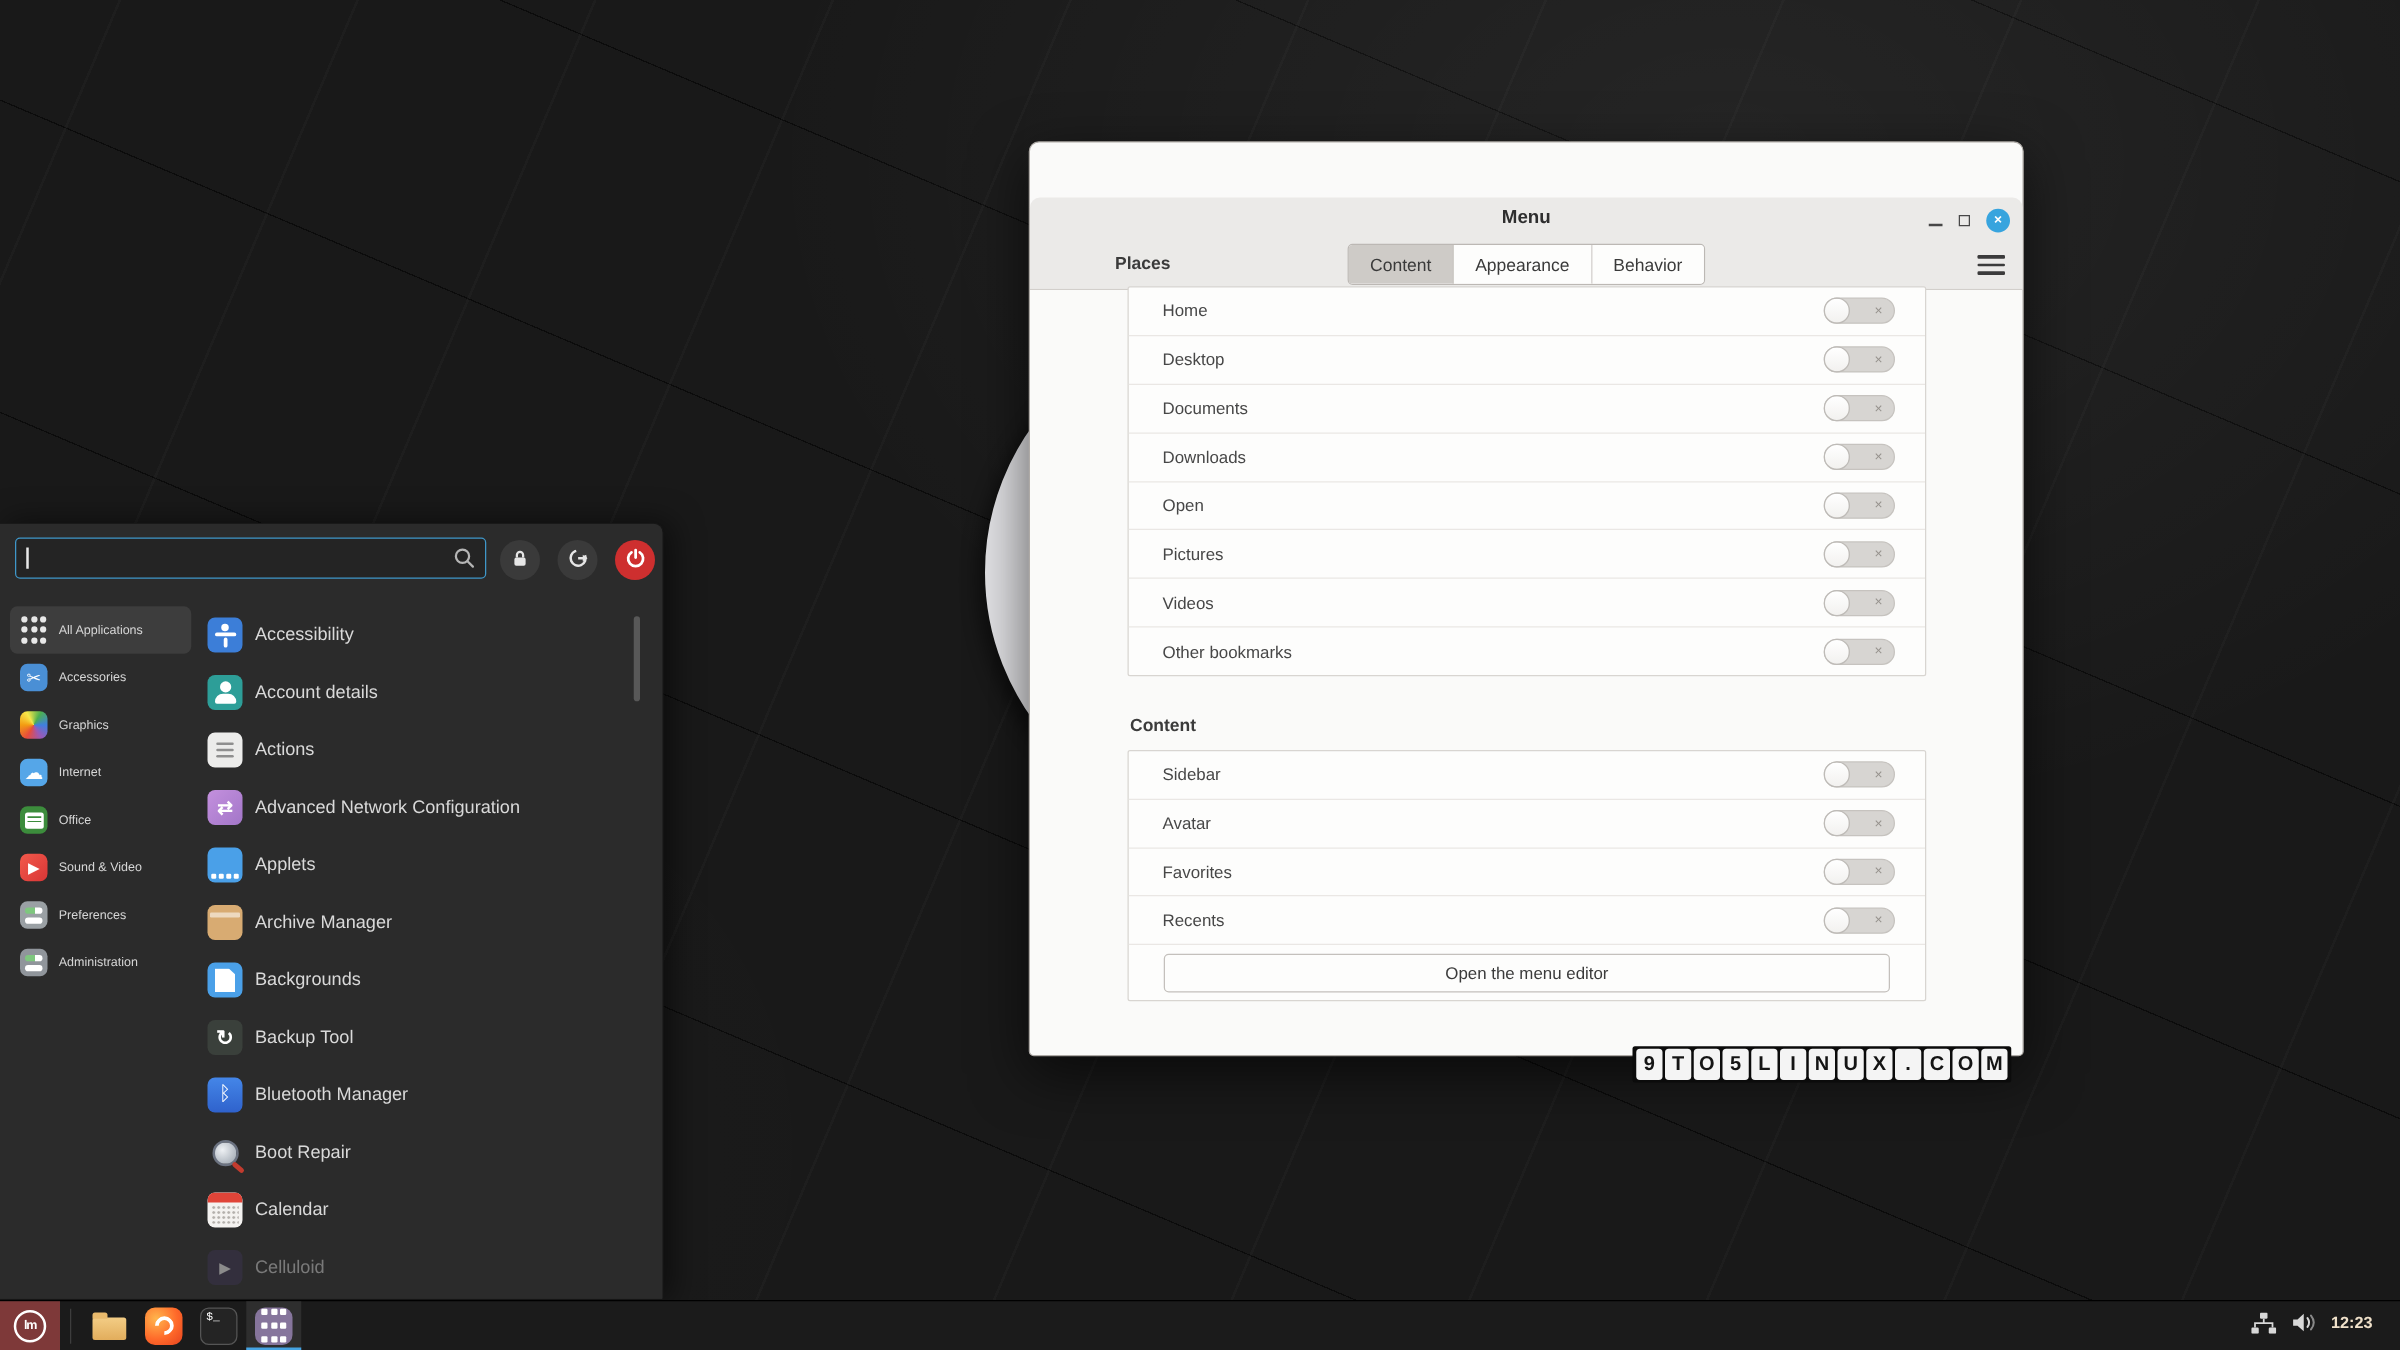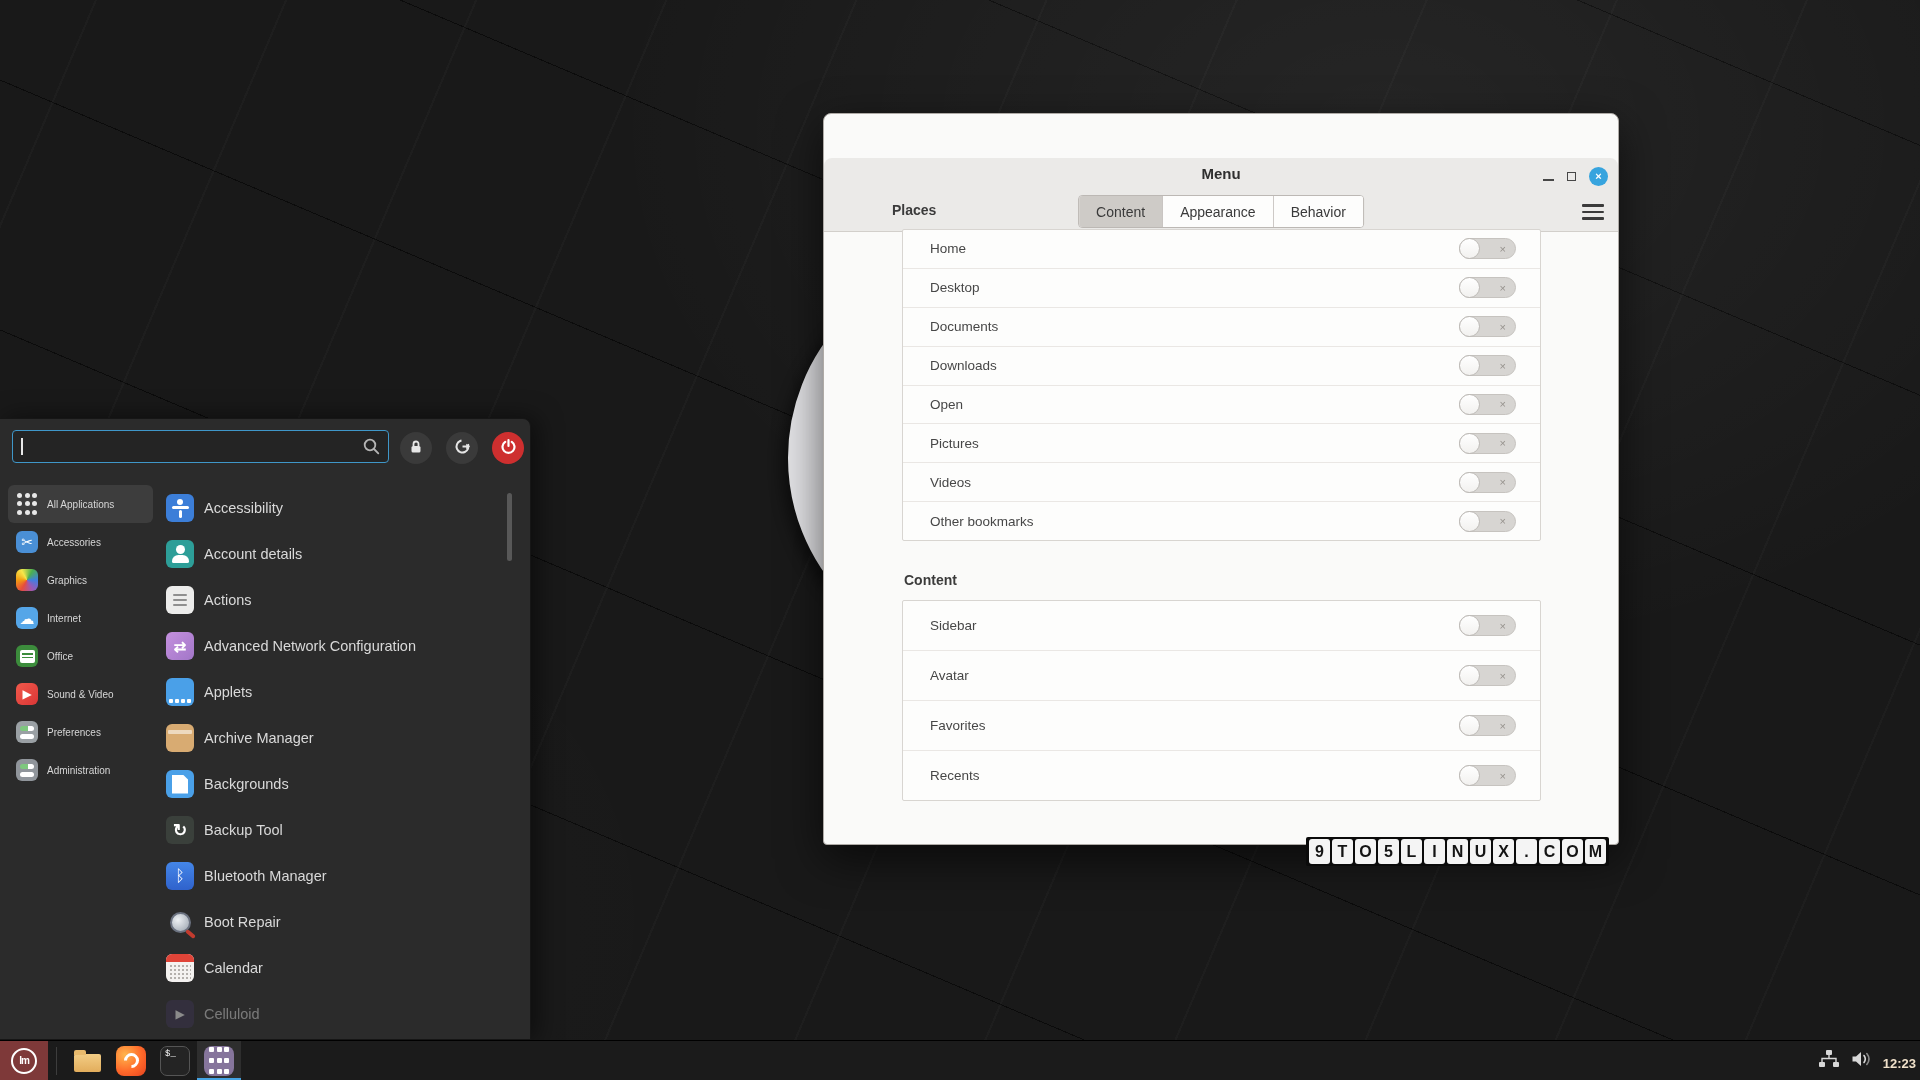--- a/index.html
+++ b/index.html
@@ -141,21 +141,21 @@
     border-top:1px solid #000;z-index:8;display:flex;align-items:center;}
   .mint-btn{width:48px;height:40px;background:#7e3939;display:flex;align-items:center;justify-content:center;flex:none;}
   .mint-emblem{width:26px;height:26px;border-radius:50%;border:2px solid #fff;display:flex;
     align-items:center;justify-content:center;}
   .mint-emblem span{color:#fff;font-size:10px;font-weight:bold;letter-spacing:-1px;}
   .tb-sep{width:1px;height:28px;background:#3d3d3d;margin:0 8px;flex:none;}
   .launchers{display:flex;align-items:center;height:40px;}
   .tb-cell{position:relative;width:44px;height:40px;display:flex;align-items:center;justify-content:center;flex:none;}
   .tb-cell.active{background:#2e2e2e;}
   .tb-cell.active::after{content:'';position:absolute;left:0;right:0;bottom:0;height:3px;background:#45a3e2;}
-  .tray{margin-left:auto;display:flex;align-items:flex-end;gap:12px;padding-right:4px;}
+  .tray{margin-left:auto;display:flex;align-items:flex-start;gap:12px;padding-right:22px;}
   .clock{font-size:13px;font-weight:bold;color:#f0e1ca;}
 </style>
 </head>
 <body>
 
 <div id="screen">
 
   <div class="mint-ring"></div>
 
 
@@ -262,20 +262,23 @@
             <i class="xg">×</i>
           </span>
         </div>
         <div class="setrow">
           <span class="rowlbl">Recents</span>
           <span class="toggle off">
             <i class="knob"></i>
             <i class="xg">×</i>
           </span>
         </div>
+        <div class="btnrow" id="content-btnrow">
+        <button class="menu-editor-btn">Open the menu editor</button>
+      </div>
     </div>
   </div>
 
   <div class="watermark" id="watermark">
       <span class="wm-tile">9</span>
       <span class="wm-tile">T</span>
       <span class="wm-tile">O</span>
       <span class="wm-tile">5</span>
       <span class="wm-tile">L</span>
       <span class="wm-tile">I</span>

